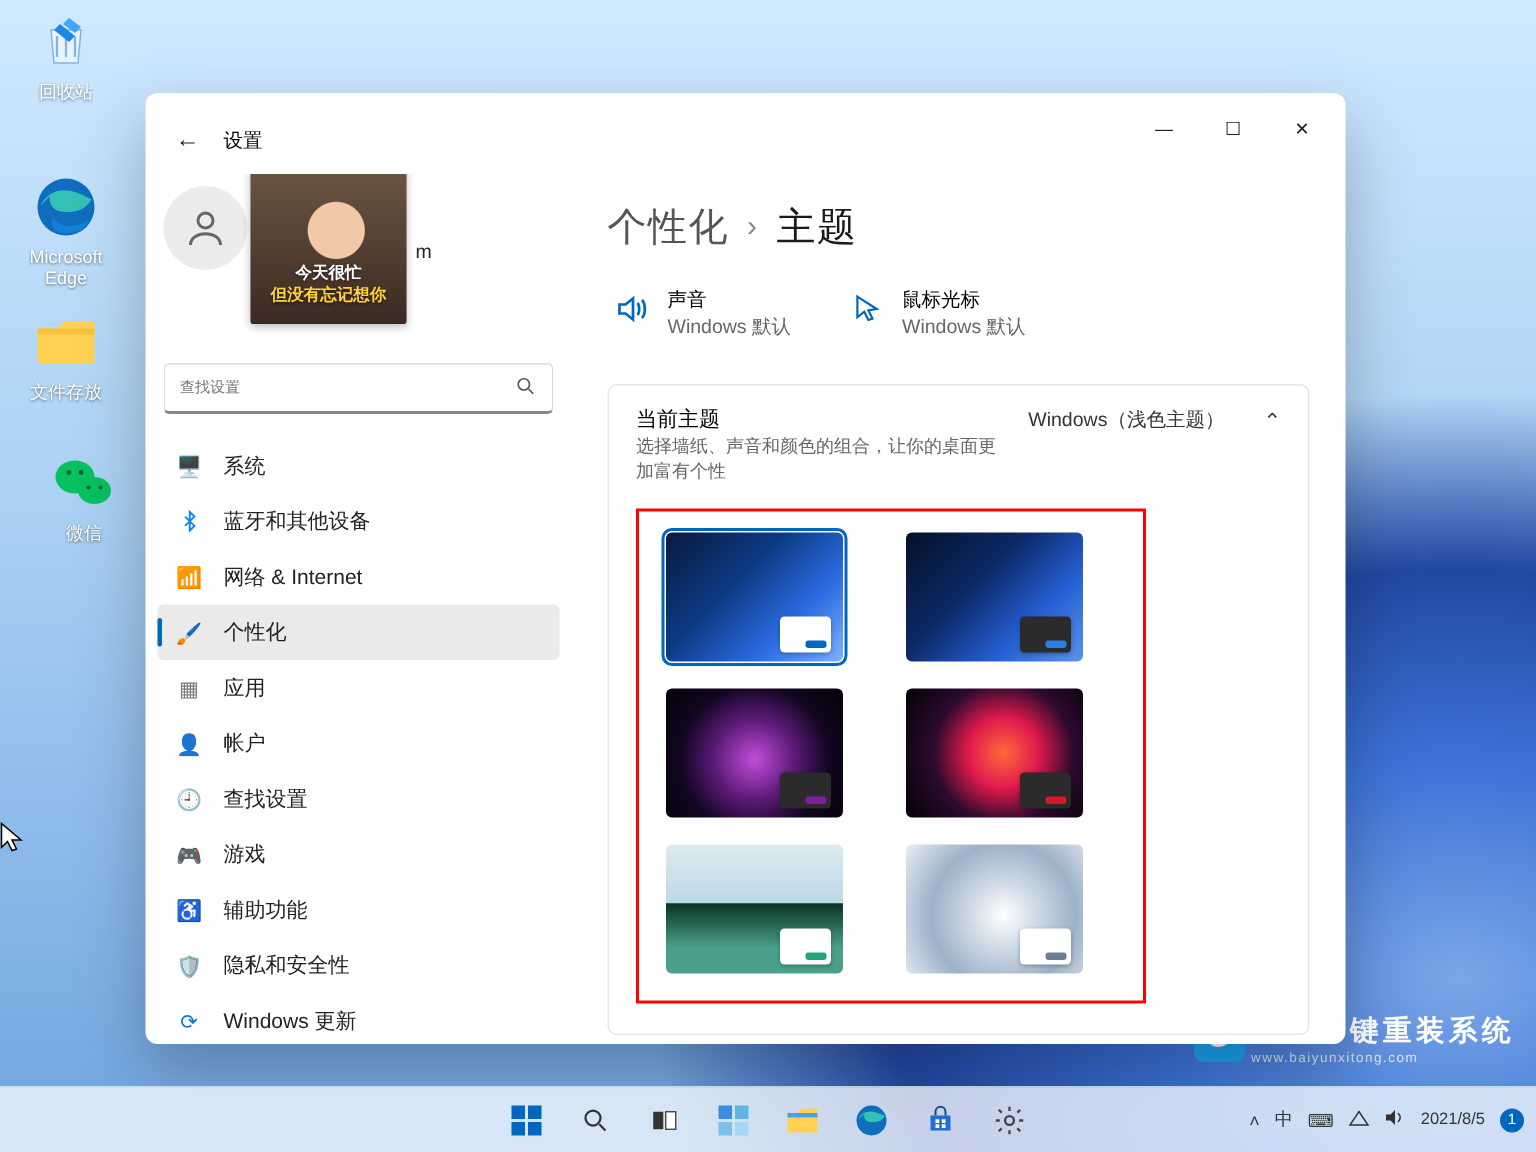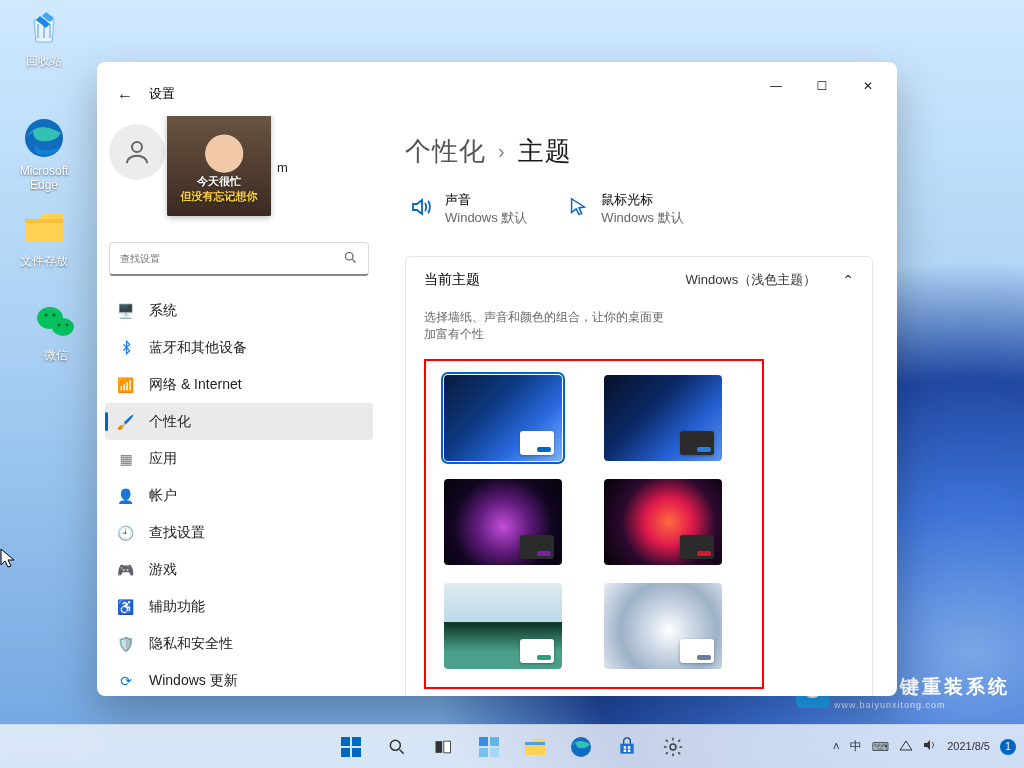--- a/index.html
+++ b/index.html
@@ -59,21 +59,21 @@
 .breadcrumb .parent { color:#555; }
 
 .quickrow { display:flex; gap:40px; margin-left:4px; margin-bottom:30px; }
 .quick { display:flex; align-items:center; gap:12px;justify-content:center; }
 .quick .qicon { color:#0067c0; }
 .quick .qlabels { font-size:13px; line-height:1.35; }
 .quick .qsub { color:#666; font-size:13px; }
 
 .card { border:1px solid #e6e6e6; border-radius:6px; padding:14px 18px 20px 18px; position:relative; }
 .card-head { display:flex; justify-content:space-between; align-items:flex-start; }
-.card-title { font-size:14px; margin-bottom:20px; }
+.card-title { font-size:14px; margin-bottom:0; }
 .card-sub { font-size:12px; color:#666; max-width:240px; line-height:1.4; }
 .theme-name { font-size:13px; color:#333; }
 .chev { font-size:14px; color:#333; }
 
 .themes-wrap { margin-top:16px; border:2px solid #ff0000; padding:14px 18px 18px 18px; display:grid; grid-template-columns:repeat(2,1fr); gap:18px 20px; width:340px; }
 .theme { position:relative; width:118px; height:86px; border-radius:4px; overflow:hidden; background:#222; }
 .theme.sel { outline:2px solid #0067c0; outline-offset:1px; }
 .theme .ov { position:absolute; right:8px; bottom:6px; width:34px; height:24px; background:#fff; border-radius:3px; box-shadow:0 1px 3px rgba(0,0,0,.3); display:flex; align-items:flex-end; justify-content:flex-end; padding:3px; }
 .theme .ov.dark { background:#2b2b2b; }
 .theme .ov .bar { width:14px; height:5px; border-radius:2px; }

